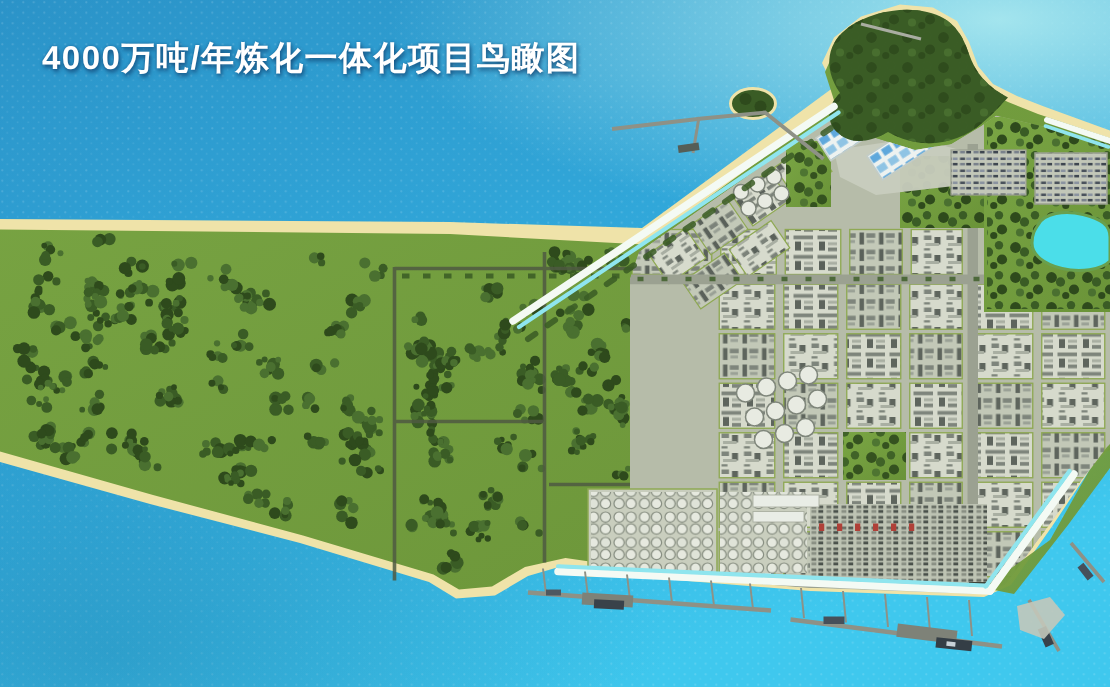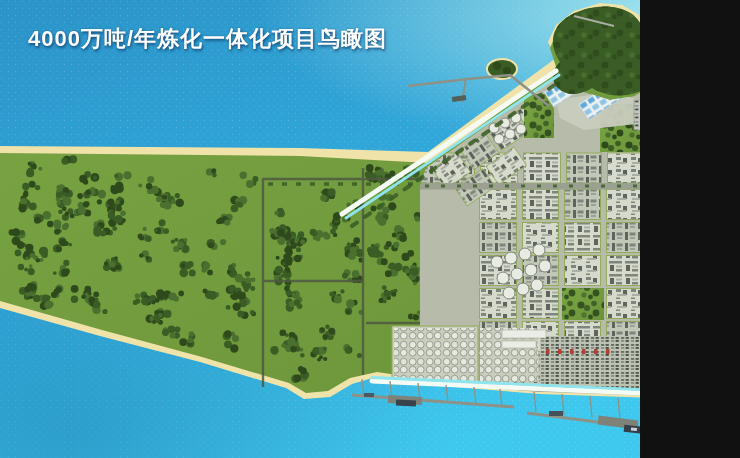--- a/index.html
+++ b/index.html
@@ -1,17 +1,17 @@
 <!DOCTYPE html>
 <html><head>
 <meta charset="utf-8">
 <style>
   html,body{margin:0;padding:0;background:#111;}
   .stage{
-    position:relative;width:640px;height:458px;overflow:hidden;
+    position:relative;width:740px;height:458px;overflow:hidden;
     font-family:"Liberation Sans","DejaVu Sans",sans-serif;
   }
   .stage svg{position:absolute;inset:0;display:block;}
   .title{
     position:absolute;left:28px;top:24px;
     font-size:22px;font-weight:bold;letter-spacing:1px;
     color:var(--title-text,#fff);
     text-shadow:1px 2px 3px rgba(8,40,85,.6),0 0 2px rgba(10,50,100,.4);
     z-index:5;white-space:nowrap;
   }

